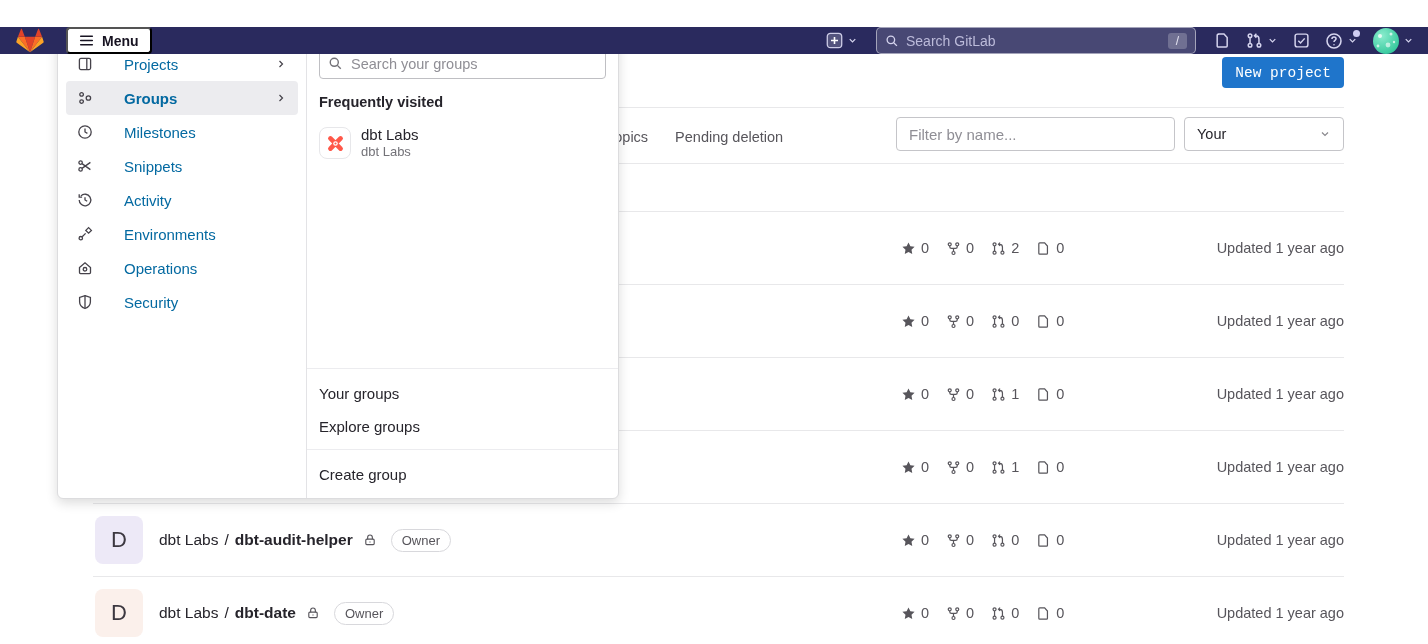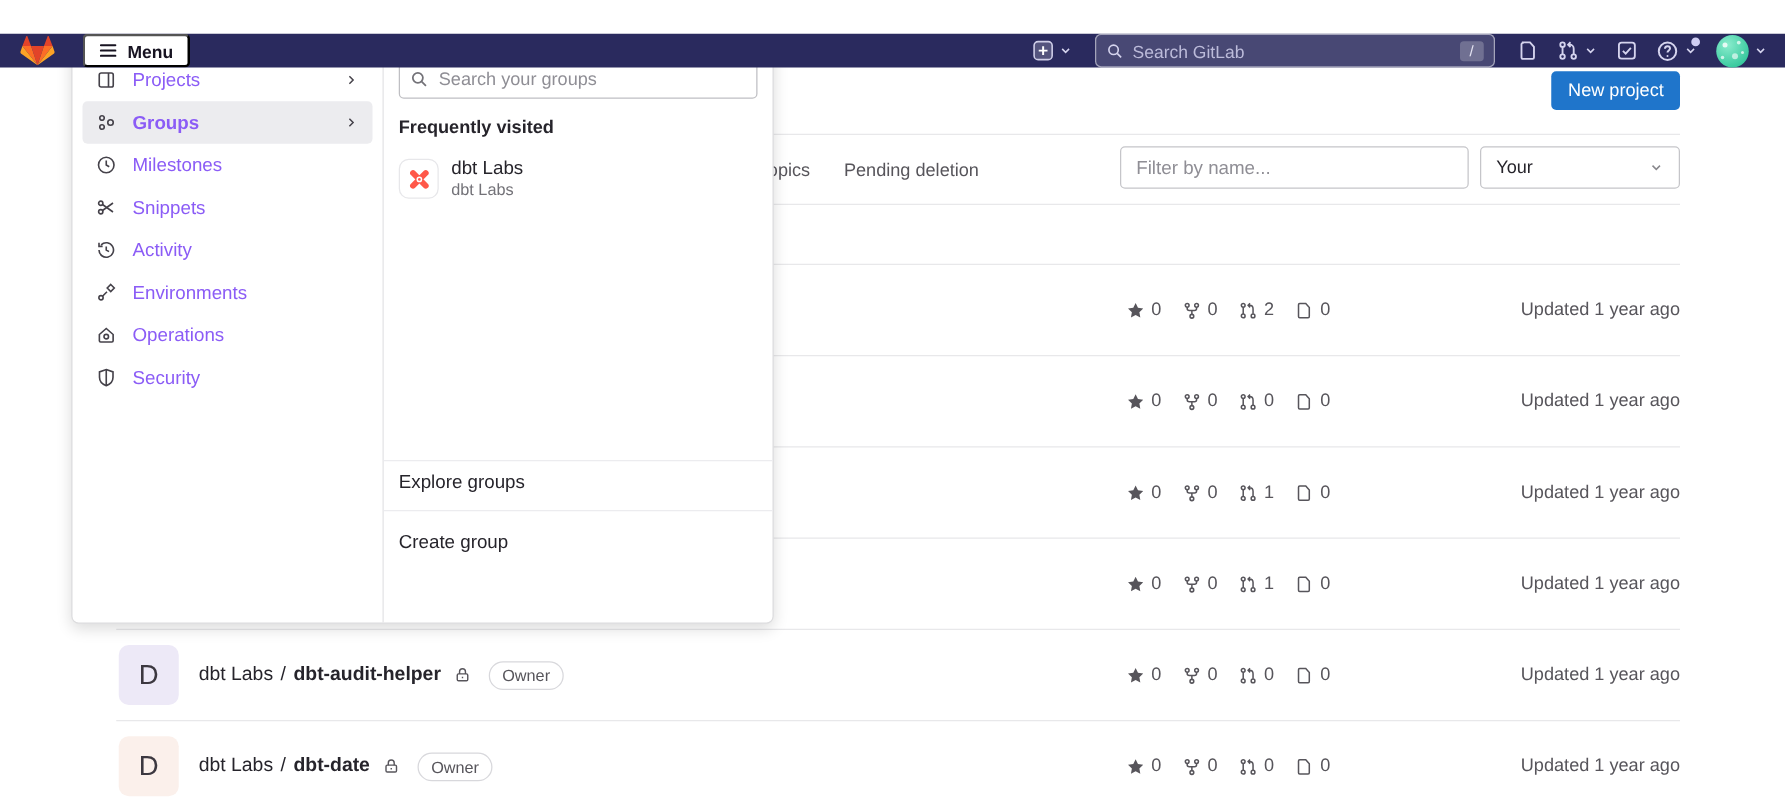--- a/index.html
+++ b/index.html
@@ -30,21 +30,21 @@
   .nav-avatar { width:26px; height:26px; border-radius:50%;
                 background:radial-gradient(circle at 35% 30%, #8aeccd, #38c99e 75%);
                 position:relative; overflow:hidden; }
   .help-wrap { position:relative; }
   .help-dot { position:absolute; top:-2px; right:-2px; width:7px; height:7px;
               border-radius:50%; background:#cfcdf2; }
 
   
   .btn-primary { position:absolute; top:57px; right:84px; height:31px; padding:0 13px;
                  color:#fff; font-size:14.5px; border-radius:4px; border:none;
-                 display:flex; align-items:center; cursor:pointer; font-family:Liberation Sans, sans-serif; }
+                 display:flex; align-items:center; cursor:pointer; font-family:Liberation Mono, monospace; }
   .header-divider { position:absolute; top:107px; left:93px; width:1251px;
                     border-top:1px solid #e8e8ea; }
   .tabs { position:absolute; top:129px; left:607px; display:flex; gap:27px;
           font-size:14.5px; color:#57555b; z-index:1; }
   .tab { cursor:pointer; white-space:nowrap; }
   .filter-input { position:absolute; top:117px; left:896px; width:279px; height:34px;
                   border:1px solid #c5c5c9; border-radius:4px; padding:0 12px;
                   font-size:15px; color:#26242b; font-family:inherit; outline:none; }
   .filter-input::placeholder { color:#8f8e95; }
   .sort-select { position:absolute; top:117px; left:1184px; width:160px; height:34px;
@@ -72,22 +72,22 @@
   .stat { display:flex; align-items:center; gap:5px; }
   .stat svg { display:block; }
   .row-updated { position:absolute; right:0; top:50%; transform:translateY(-50%);
                  color:#57555b; font-size:14.5px; }
 
   
   .menu-dropdown { position:absolute; left:57px; top:38px; width:562px; height:461px;
                    background:#fff; border:1px solid #dcdcde; border-radius:0 0 6px 6px;
                    box-shadow:0 4px 12px rgba(0,0,0,0.14); display:flex; z-index:40; }
   .menu-col { width:248px; padding:8px; }
-  .menu-item { height:34px; display:flex; align-items:center; gap:13px; padding:0 11px;
-               border-radius:4px; font-size:15px; color:#8b5cf6; cursor:pointer; }
+  .menu-item { height:34px; display:flex; align-items:center; gap:31px; padding:0 11px;
+               border-radius:4px; font-size:15px; color:#0369a1; cursor:pointer; }
   .menu-item.active { background:#ececef; font-weight:700; }
   .menu-item .mi-icon { color:#45424a; display:flex; flex:0 0 auto; }
   .menu-item .chev-r { margin-left:auto; color:#45424a; display:flex; }
   .flyout { flex:1; border-left:1px solid #e3e3e6; position:relative;
             padding:10px 12px 0; }
   .group-search { position:relative; }
   .group-search input { width:100%; height:30px; border:1px solid #bfbfc3; border-radius:4px;
                         padding:0 10px 0 31px; font-size:14.5px; color:#26242b;
                         font-family:inherit; outline:none; }
   .group-search input::placeholder { color:#8f8e95; }
@@ -603,20 +603,21 @@
             </svg>
         </span>
         <span>
           <div class="fi-title">dbt Labs</div>
           <div class="fi-sub">dbt Labs</div>
         </span>
       </div>
 
       <div class="flyout-bottom">
         <div class="fb-divider"></div>
+        <div class="fb-link first">Your groups</div>
         <div class="fb-link">Explore groups</div>
         <div class="fb-divider second"></div>
         <div class="fb-link create">Create group</div>
       </div>
     </div>
   </div>
 
 </div>
 
 </body></html>

